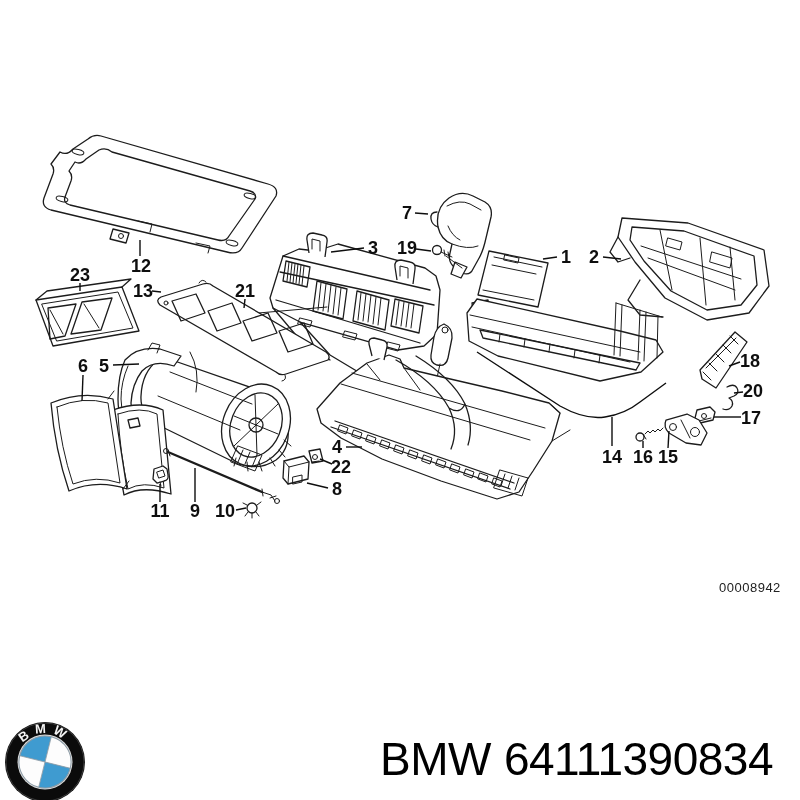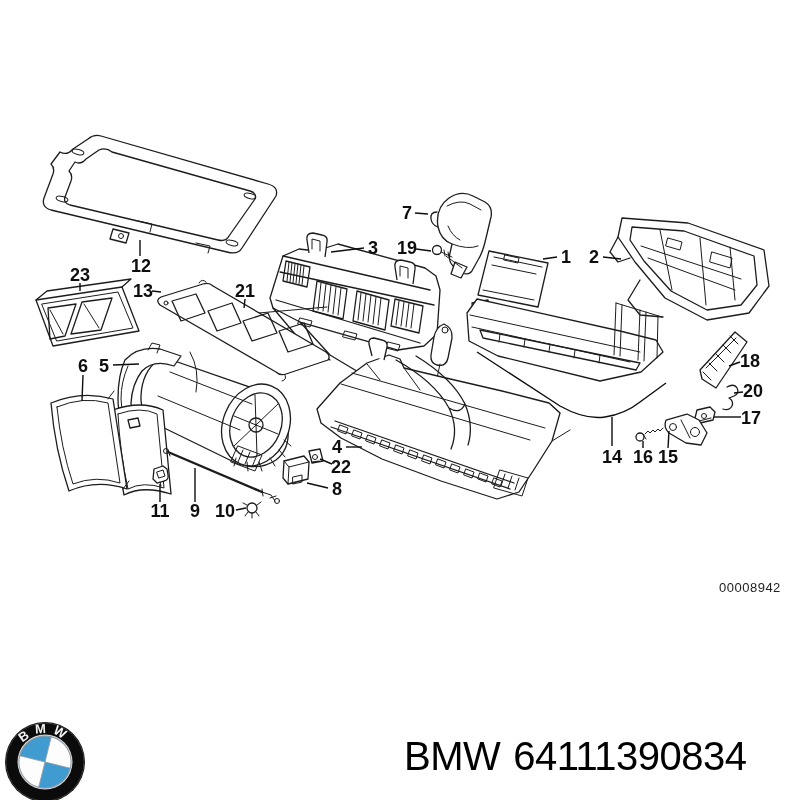--- a/index.html
+++ b/index.html
@@ -8,21 +8,21 @@
   svg{display:block;}
   .diagram{position:absolute;left:0;top:0;}
   
   .ln{fill:none;stroke:var(--line-color,#1c1c1c);stroke-width:1.3;stroke-linecap:round;stroke-linejoin:round;}
   .lnw{fill:#fff;stroke:var(--line-color,#1c1c1c);stroke-width:1.3;stroke-linejoin:round;}
   .thin{stroke-width:1;}
   .callout{font-family:"Liberation Sans",sans-serif;font-weight:bold;font-size:18px;fill:#0e0e0e;}
   .leader{stroke:#0e0e0e;stroke-width:1.4;fill:none;}
   .drawnum{font-family:"Liberation Sans",sans-serif;font-size:13px;fill:#222;letter-spacing:.5px;}
   
-  .footer-text{position:absolute;left:404px;top:736px;font-size:40px;color:#000;
+  .footer-text{position:absolute;left:380px;top:736px;font-size:46px;color:#000;
                letter-spacing:-0.5px;white-space:nowrap;line-height:1;}
   .footer-text .brand{margin-right:13px;}
   .logo-wrap{position:absolute;left:2px;top:720px;}
   .logo-letters{font-family:"Liberation Sans",sans-serif;font-weight:bold;font-size:13px;
                 fill:#f4f4f4;letter-spacing:6px;}
   .quad-blue{fill:var(--logo-blue,#3f9bd0);}
   .quad-white{fill:#fdfdfd;}
 </style>
 </head>
 <body>

